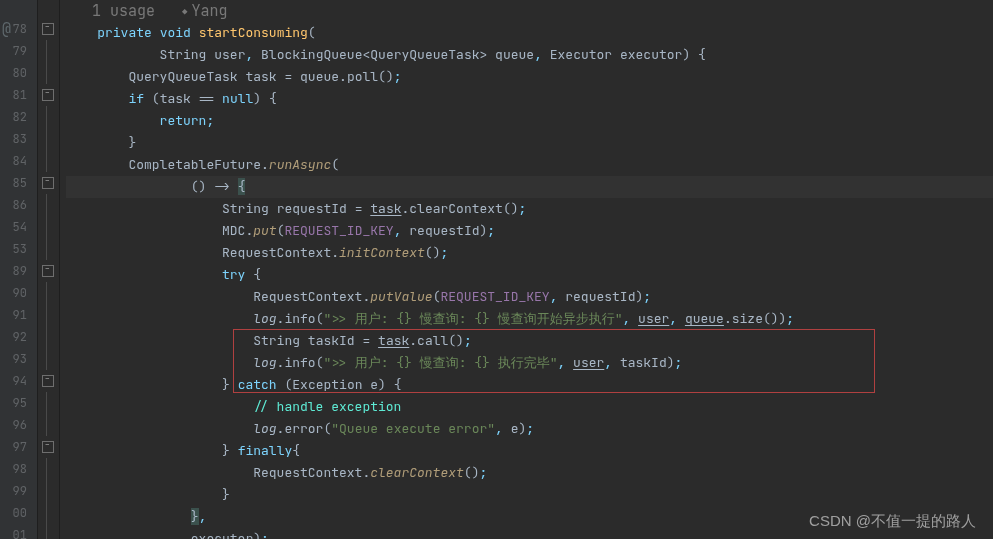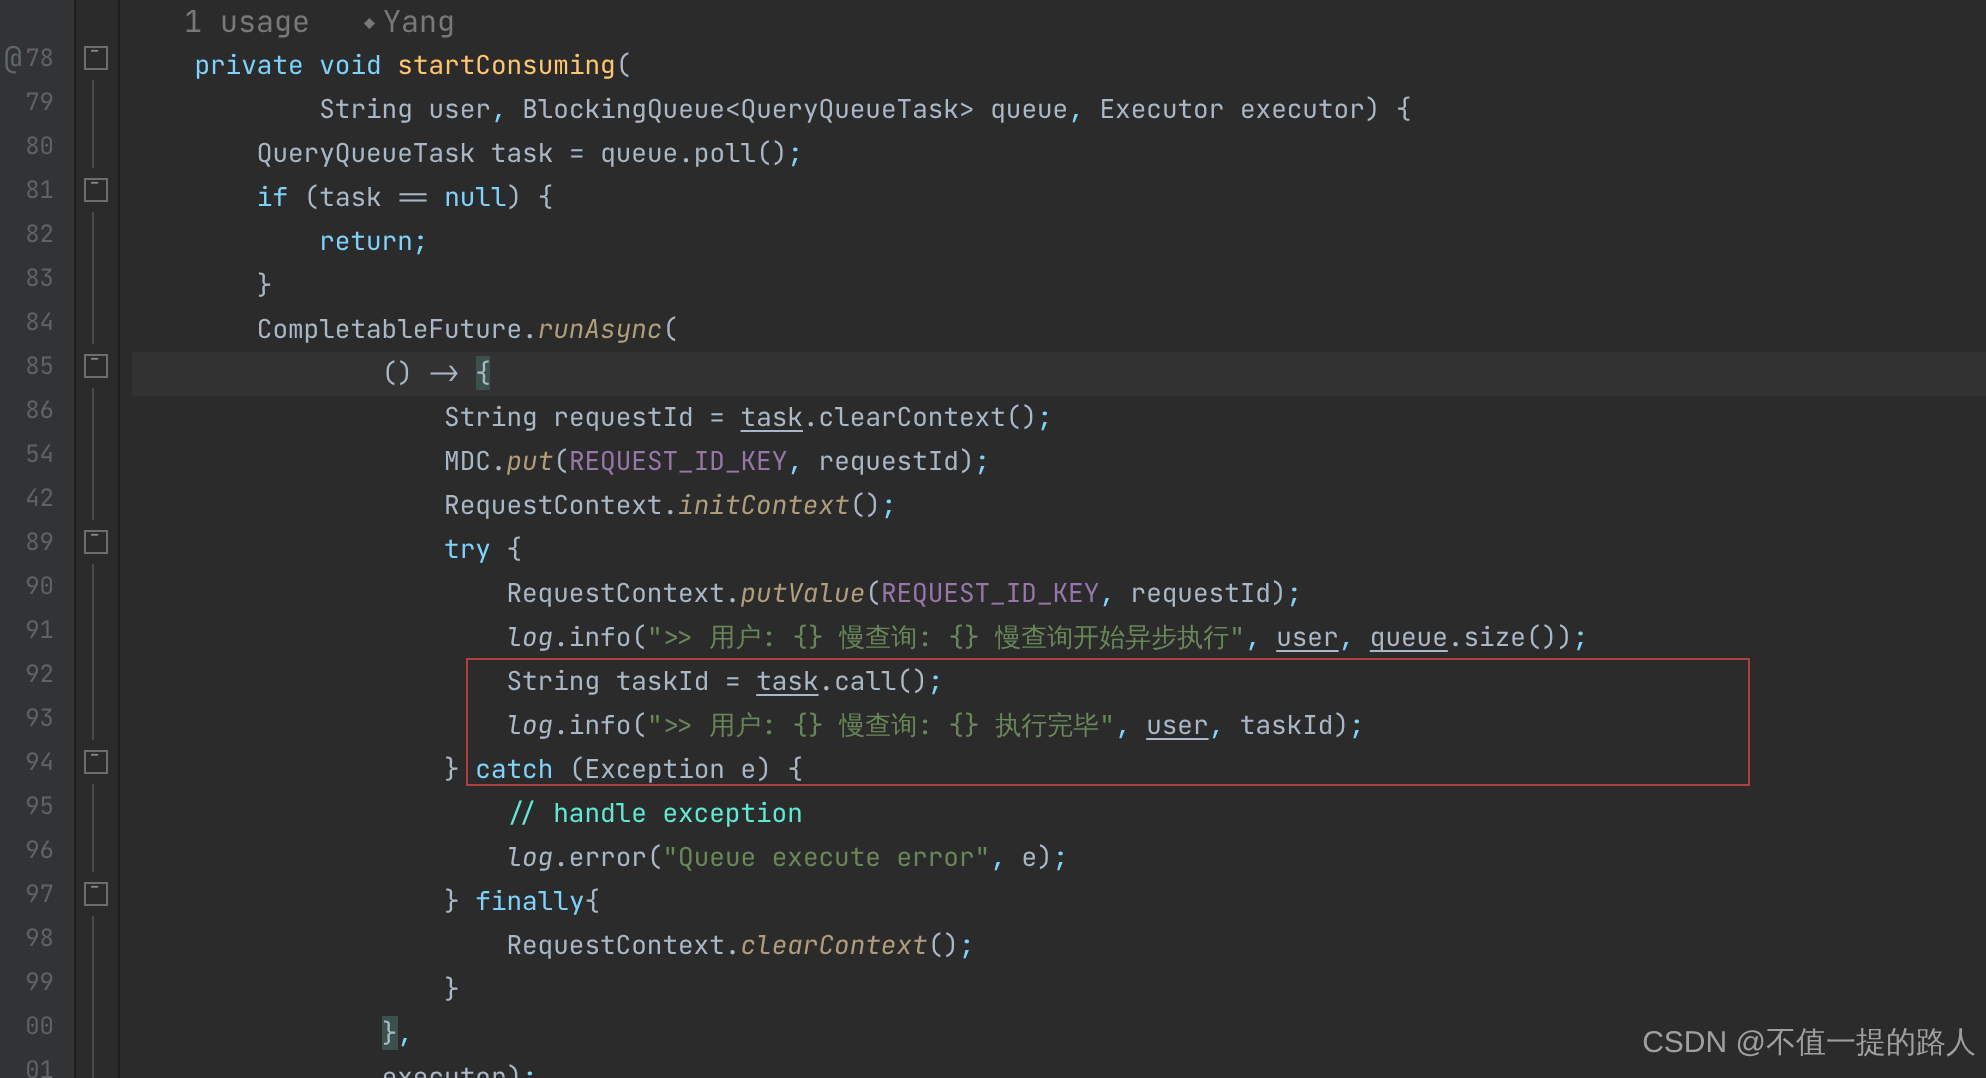--- a/index.html
+++ b/index.html
@@ -105,21 +105,21 @@
       position: absolute;
       border: 1px solid #b04040;
       left: 173px;
       top: 329px;
       width: 642px;
       height: 64px;
       pointer-events: none;
     }
     .watermark {
       position: absolute;
-      right: 5px;
+      right: 17px;
       bottom: 8px;
       color: #d0d0d0;
       font-family: sans-serif;
       font-size: 15px;
       opacity: 0.7;
       pointer-events: none;
     }
   </style>
 </head>
 <body>
@@ -131,21 +131,21 @@
     <div class="ln at">78</div>
     <div class="ln">79</div>
     <div class="ln">80</div>
     <div class="ln">81</div>
     <div class="ln">82</div>
     <div class="ln">83</div>
     <div class="ln">84</div>
     <div class="ln">85</div>
     <div class="ln">86</div>
     <div class="ln">54</div>
-    <div class="ln">42</div>
+    <div class="ln">53</div>
     <div class="ln">89</div>
     <div class="ln">90</div>
     <div class="ln">91</div>
     <div class="ln">92</div>
     <div class="ln">93</div>
     <div class="ln">94</div>
     <div class="ln">95</div>
     <div class="ln">96</div>
     <div class="ln">97</div>
     <div class="ln">98</div>

